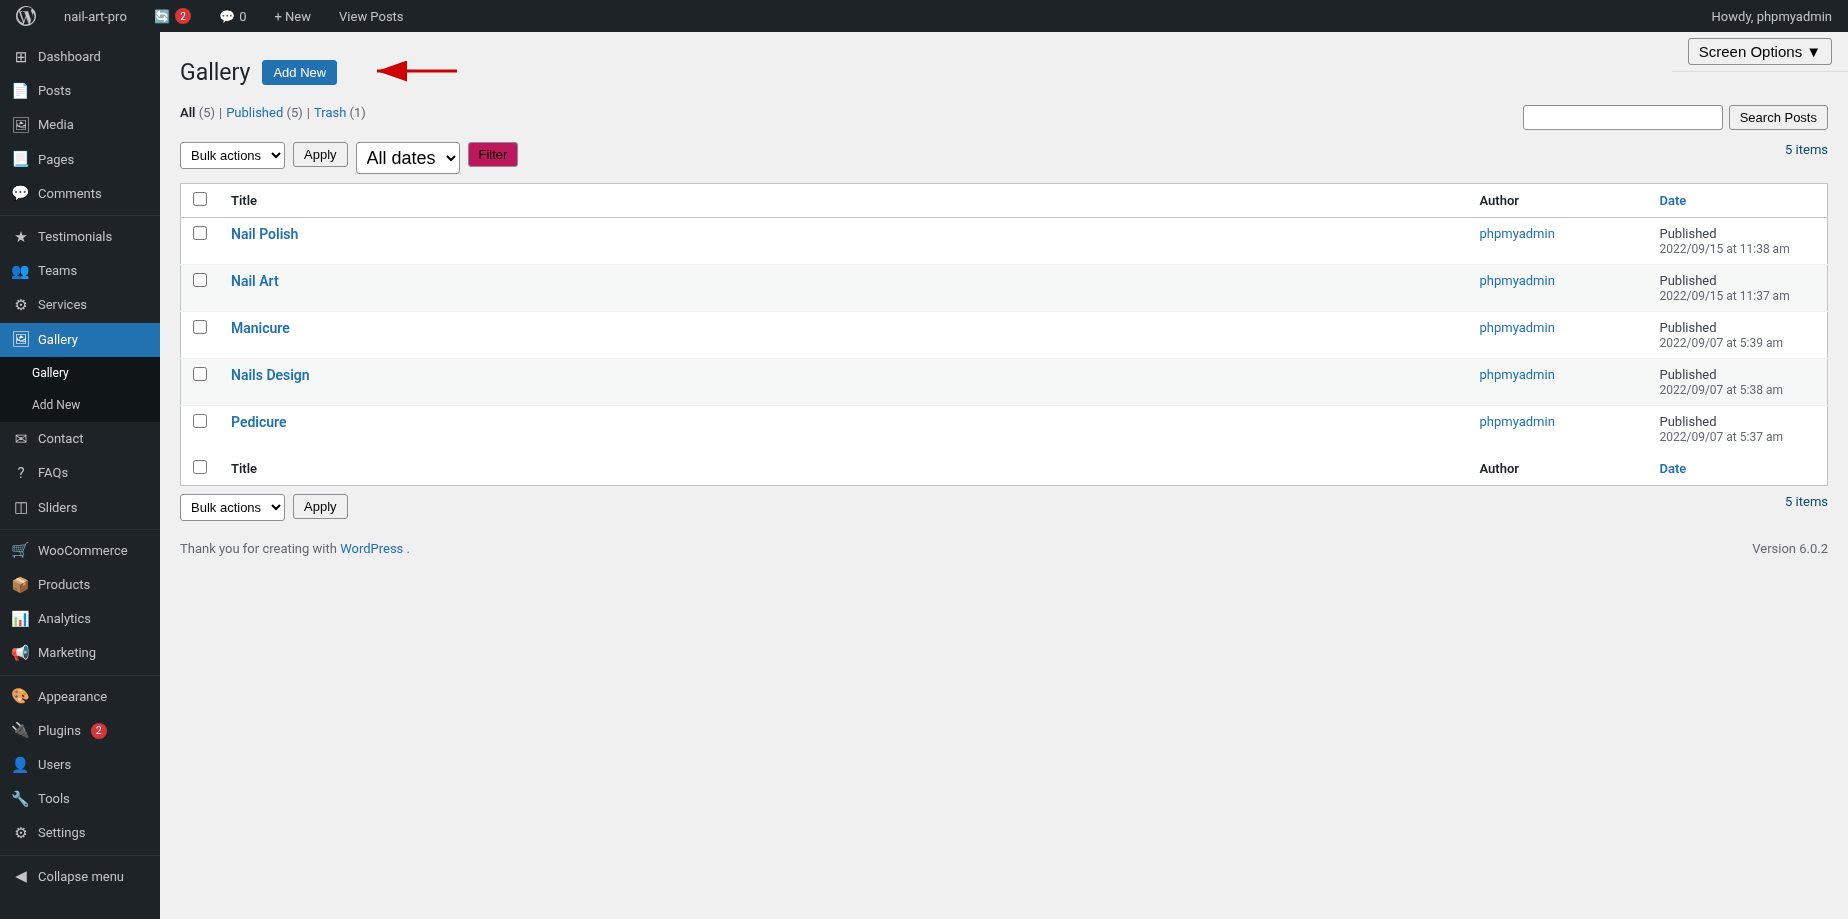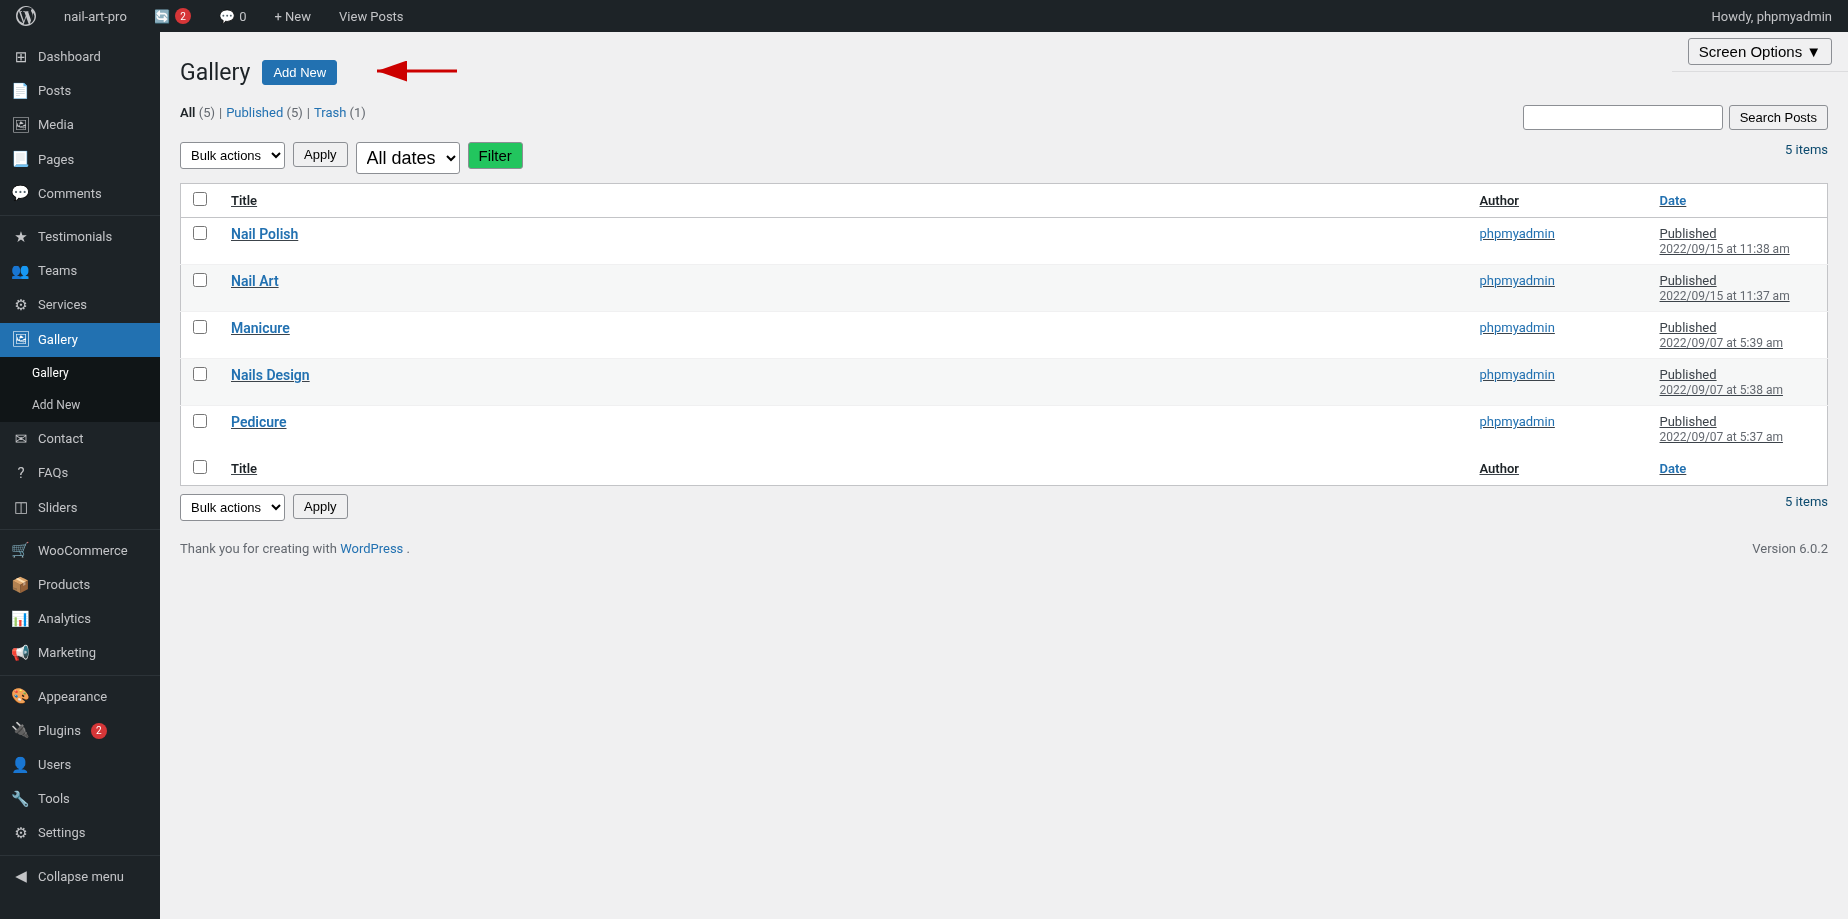--- a/index.html
+++ b/index.html
@@ -150,25 +150,25 @@
     }
     .dates-select {
       padding: 4px 6px;
       border: 1px solid #8c8f94;
       border-radius: 3px;
       background: #fff;
       font-size: 18px;
       cursor: pointer;
     }
     .filter-btn {
-      background: #22c55e;
+      background: #be185d;
       border: 1px solid #8c8f94;
       border-radius: 3px;
       padding: 4px 10px;
-      font-size: 15px;
+      font-size: 13px;
       cursor: pointer;
     }
 
     
     .search-area {
       display: flex;
       align-items: center;
       gap: 6px;
       margin-bottom: 4px;
       justify-content: flex-end;
@@ -197,21 +197,20 @@
       justify-content: space-between;
       margin-bottom: 8px;
     }
 
     
     .wp-list-table {
       width: 100%;
       border-collapse: collapse;
       background: #fff;
       border: 1px solid #c3c4c7;
-      text-decoration: underline;
     }
     .wp-list-table th {
       padding: 8px 12px;
       text-align: left;
       font-weight: 600;
       font-size: 13px;
       border-bottom: 1px solid #c3c4c7;
       background: #fff;
       color: #1d2327;
     }

